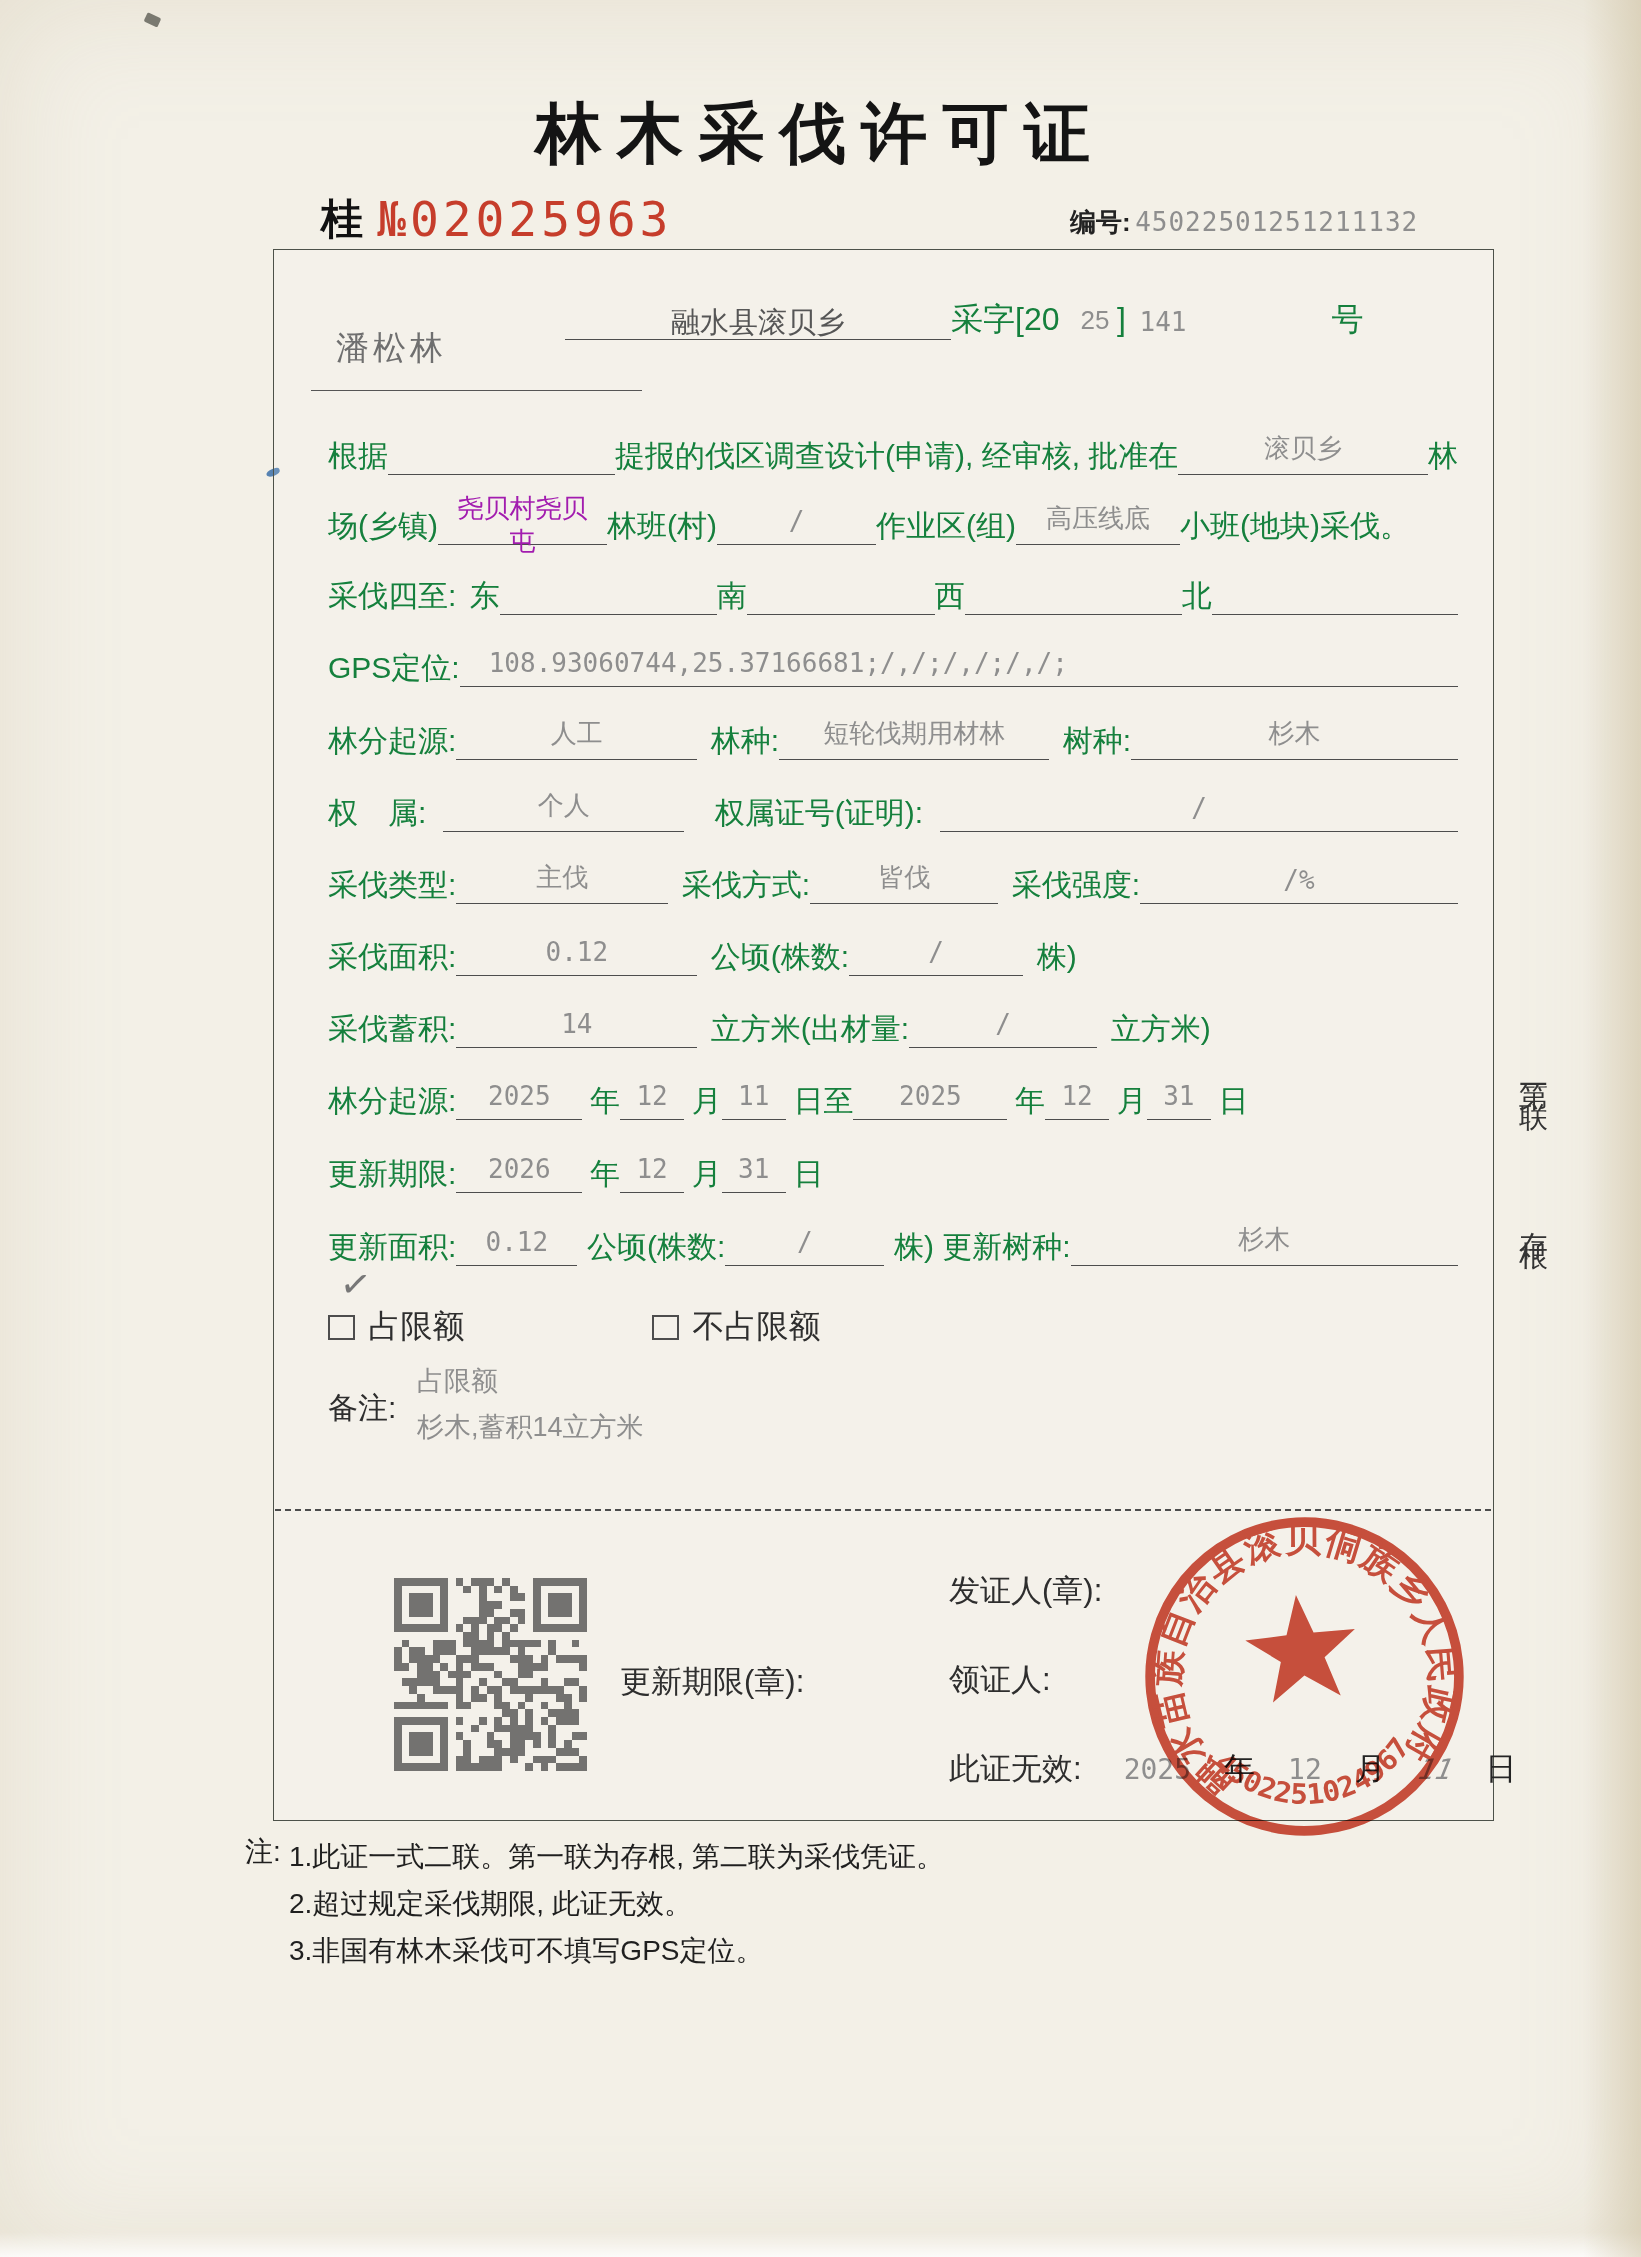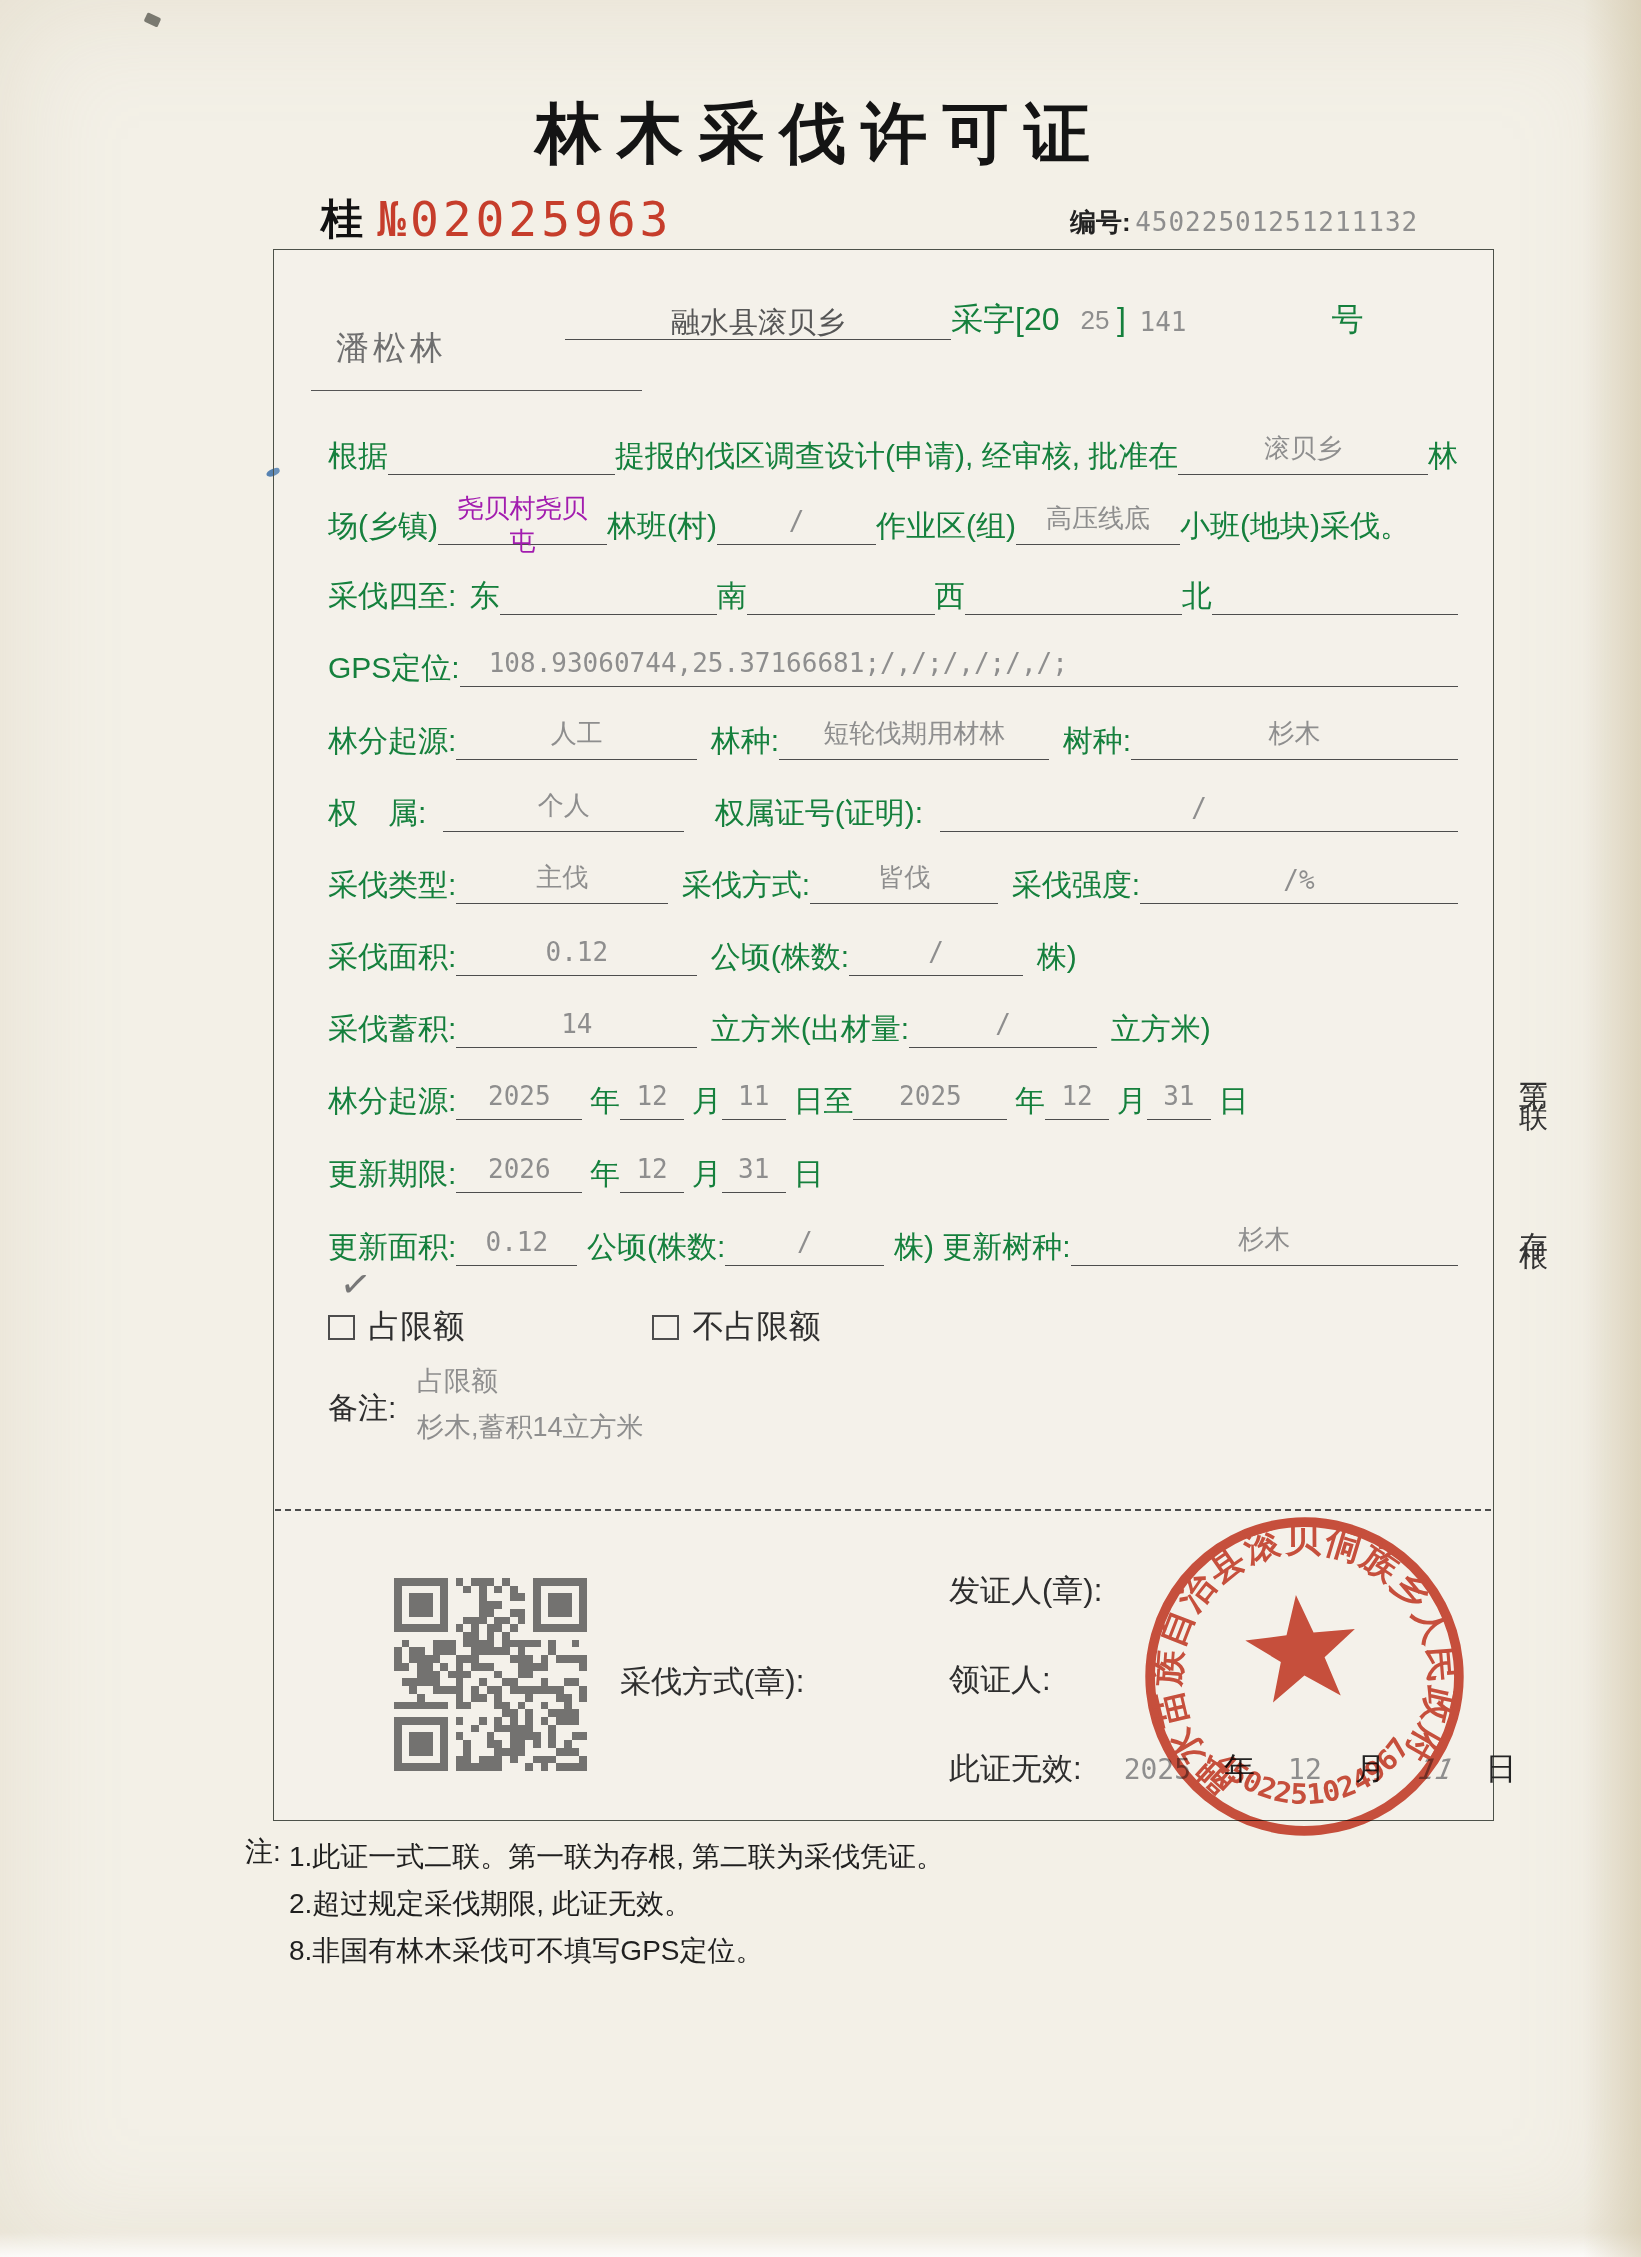--- a/index.html
+++ b/index.html
@@ -622,21 +622,21 @@
         <rect x="13" y="24" width="1" height="1"></rect>
         <rect x="17" y="24" width="1" height="1"></rect>
         <rect x="19" y="24" width="1" height="1"></rect>
         <rect x="21" y="24" width="1" height="1"></rect>
         <rect x="22" y="24" width="1" height="1"></rect>
         <rect x="23" y="24" width="1" height="1"></rect>
         <rect x="24" y="24" width="1" height="1"></rect>
       </g>
     </svg>
 
-  <div class="agency">采伐方式(章):</div>
+  <div class="agency">更新期限(章):</div>
   <div class="iss-label iss-issuer">发证人(章):</div>
   <div class="iss-label iss-receiver">领证人:</div>
 
   <div class="iss-label iss-date">
     <span style="margin-left:0;">此证无效:</span>
     <span class="g first">2025</span>
     <span class="b">年</span>
     <span class="g">12</span>
     <span class="b">月</span>
     <span class="g slant">11</span>
@@ -658,16 +658,16 @@
     </text>
   </svg>
 
   <div class="side-v one">第一联</div>
   <div class="side-v two">存根</div>
 
   <div class="notes">
     <span class="nlab">注:</span>
     <div class="nitem">1.此证一式二联。第一联为存根, 第二联为采伐凭证。</div>
     <div class="nitem">2.超过规定采伐期限, 此证无效。</div>
-    <div class="nitem">8.非国有林木采伐可不填写GPS定位。</div>
+    <div class="nitem">3.非国有林木采伐可不填写GPS定位。</div>
   </div>
 </div>
 
 
 </body></html>

